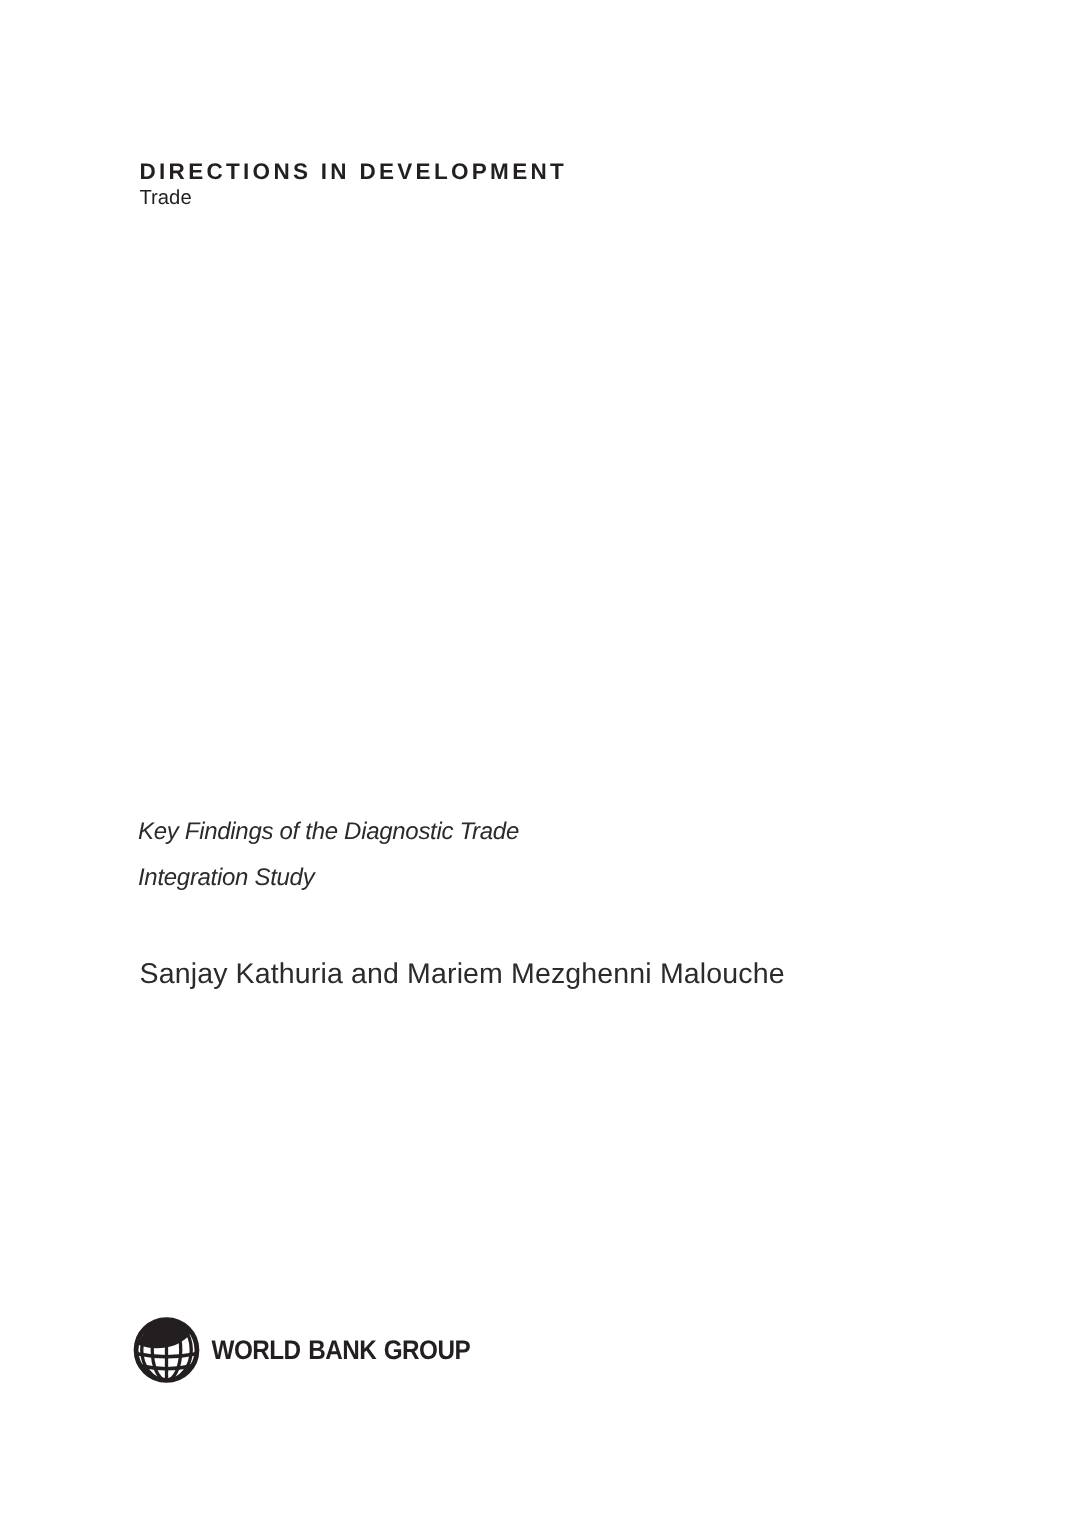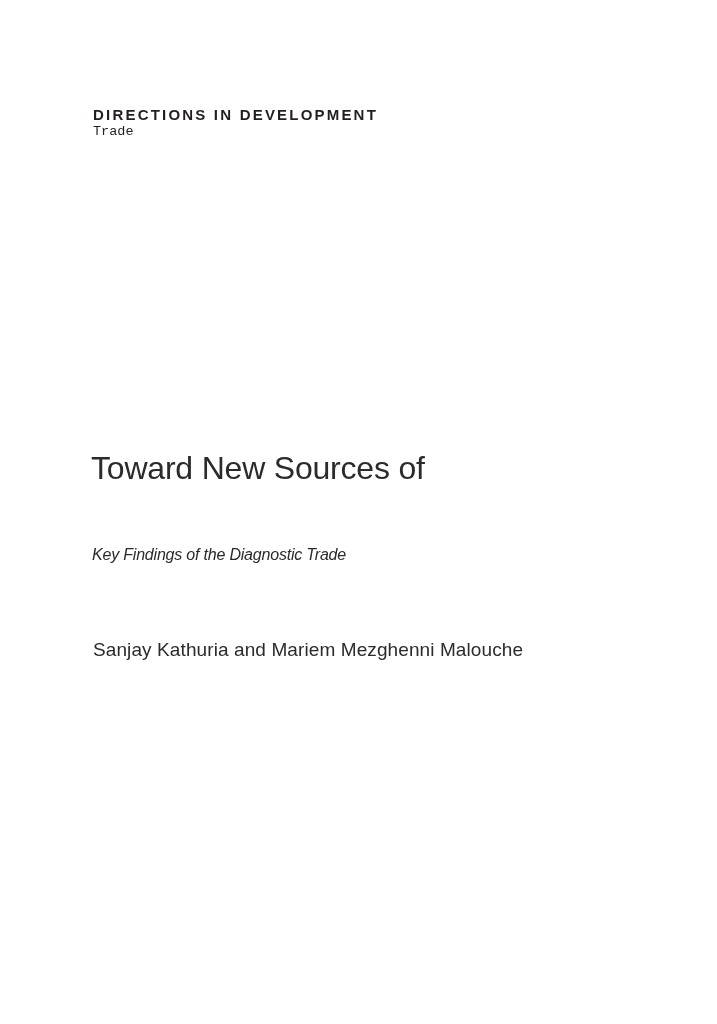--- a/index.html
+++ b/index.html
@@ -27,21 +27,20 @@
     letter-spacing: 2.2px;
     line-height: 17px;
     color: #231f20;
   }
   .series-category {
     font-size: 13.5px;
     font-weight: 400;
     line-height: 16px;
     margin-top: 1px;
     color: #231f20;
-    font-family: Liberation Mono, monospace;
   }
   .title {
     position: absolute;
     left: 91px;
     top: 448px;
     margin: 0;
     font-size: 32px;
     font-weight: 400;
     line-height: 40px;
     letter-spacing: -0.2px;
@@ -103,23 +102,47 @@
 <body>
 
 <div class="page">
 
   <header class="series-block">
     <div class="series-label">DIRECTIONS IN DEVELOPMENT</div>
     <div class="series-category">Trade</div>
   </header>
 
   <h1 class="title">
-    <span class="line">Toward New Sources of</span>
   </h1>
 
   <h2 class="subtitle">
     <span class="line">Key Findings of the Diagnostic Trade</span>
+    <span class="line">Integration Study</span>
   </h2>
 
   <div class="authors">Sanjay Kathuria and Mariem Mezghenni Malouche</div>
 
+  <div class="logo">
+    <span class="globe">
+      <svg viewBox="0 0 46 46" width="46" height="46" aria-hidden="true">
+        <g fill="none" stroke="#231f20">
+
+          <circle cx="23" cy="23" r="20.3" stroke-width="3.2"></circle>
+
+          <line x1="23" y1="3" x2="23" y2="43" stroke-width="2.2"></line>
+          <ellipse cx="23" cy="23" rx="9.5" ry="20.3" stroke-width="2.2"></ellipse>
+          <ellipse cx="23" cy="23" rx="16.5" ry="20.3" stroke-width="2.2"></ellipse>
+
+          <path d="M3.2,25.5 Q23,29.5 42.8,25.5" stroke-width="2.4"></path>
+          <path d="M6.0,33.5 Q23,37.5 40.0,33.5" stroke-width="2.4"></path>
+        </g>
+
+        <path d="M4.2,19.5
+                 A20.3,20.3 0 0 1 39.5,11.0
+                 C37.5,14.5 33.5,17.8 28.5,19.8
+                 C23.0,21.9 15.5,22.3 10.5,21.3
+                 C8.0,20.8 5.8,20.2 4.2,19.5 Z" fill="#231f20" stroke="none"></path>
+      </svg>
+    </span>
+    <span class="logo-text">WORLD BANK GROUP</span>
+  </div>
 
 </div>
 
 </body></html>

